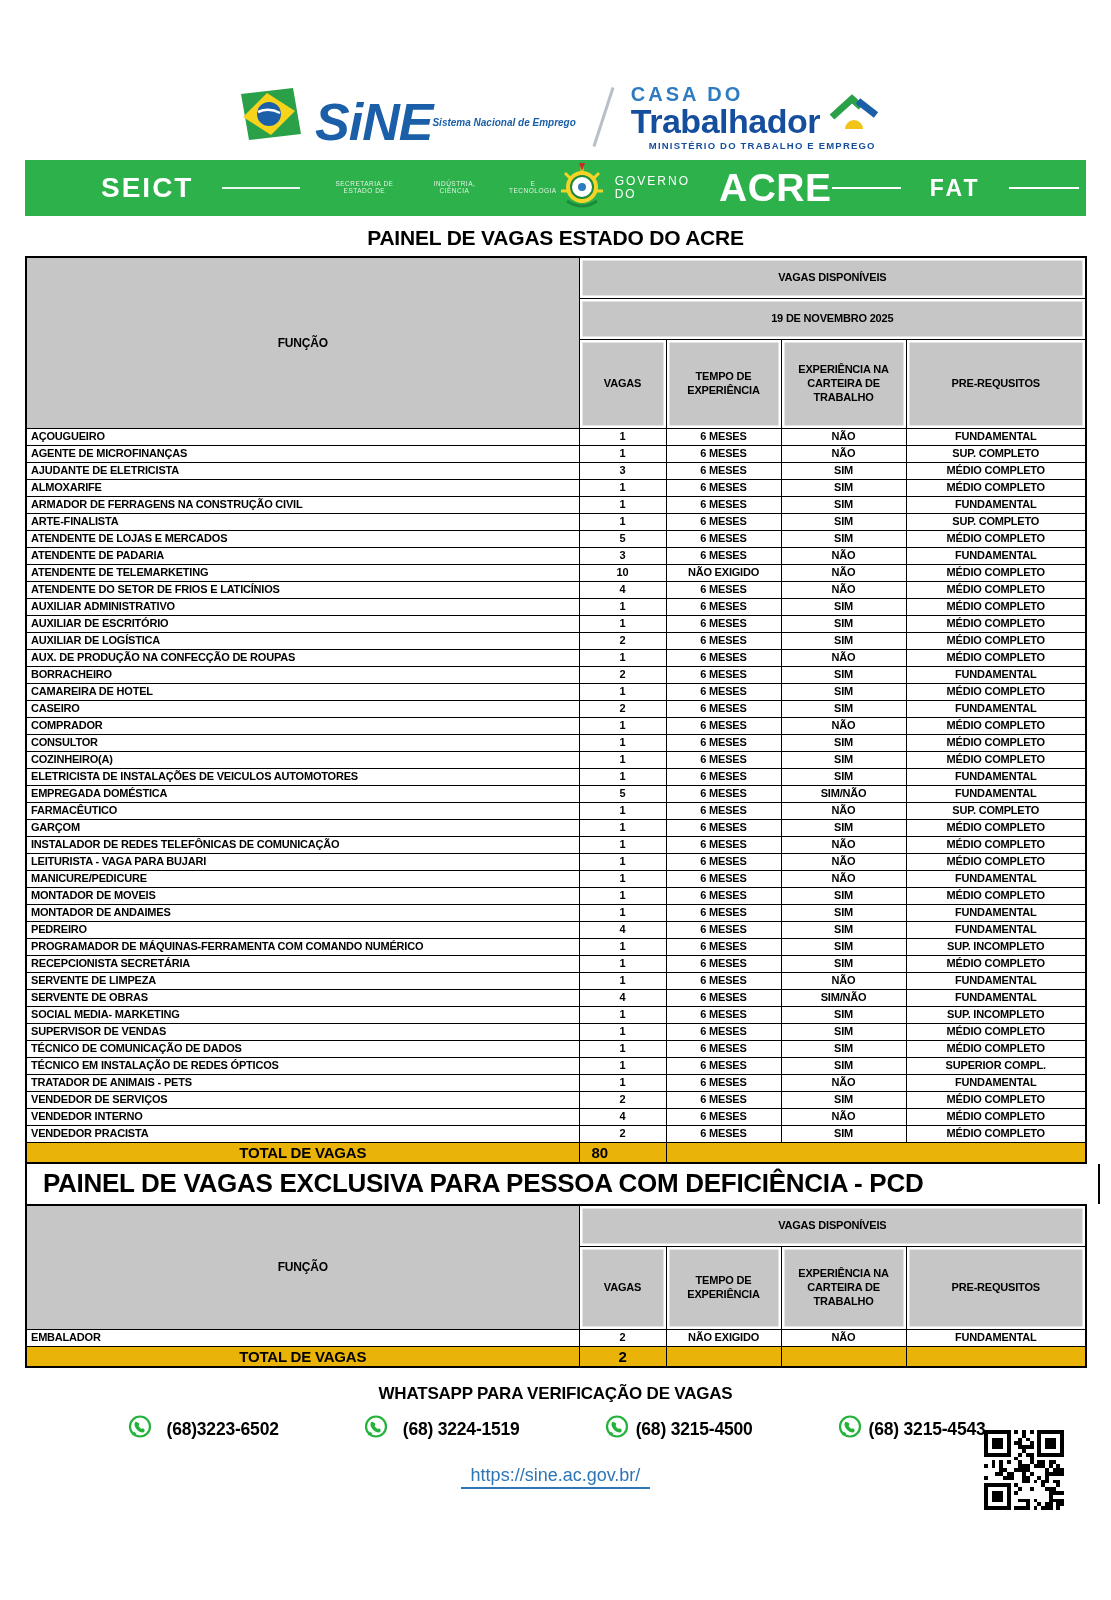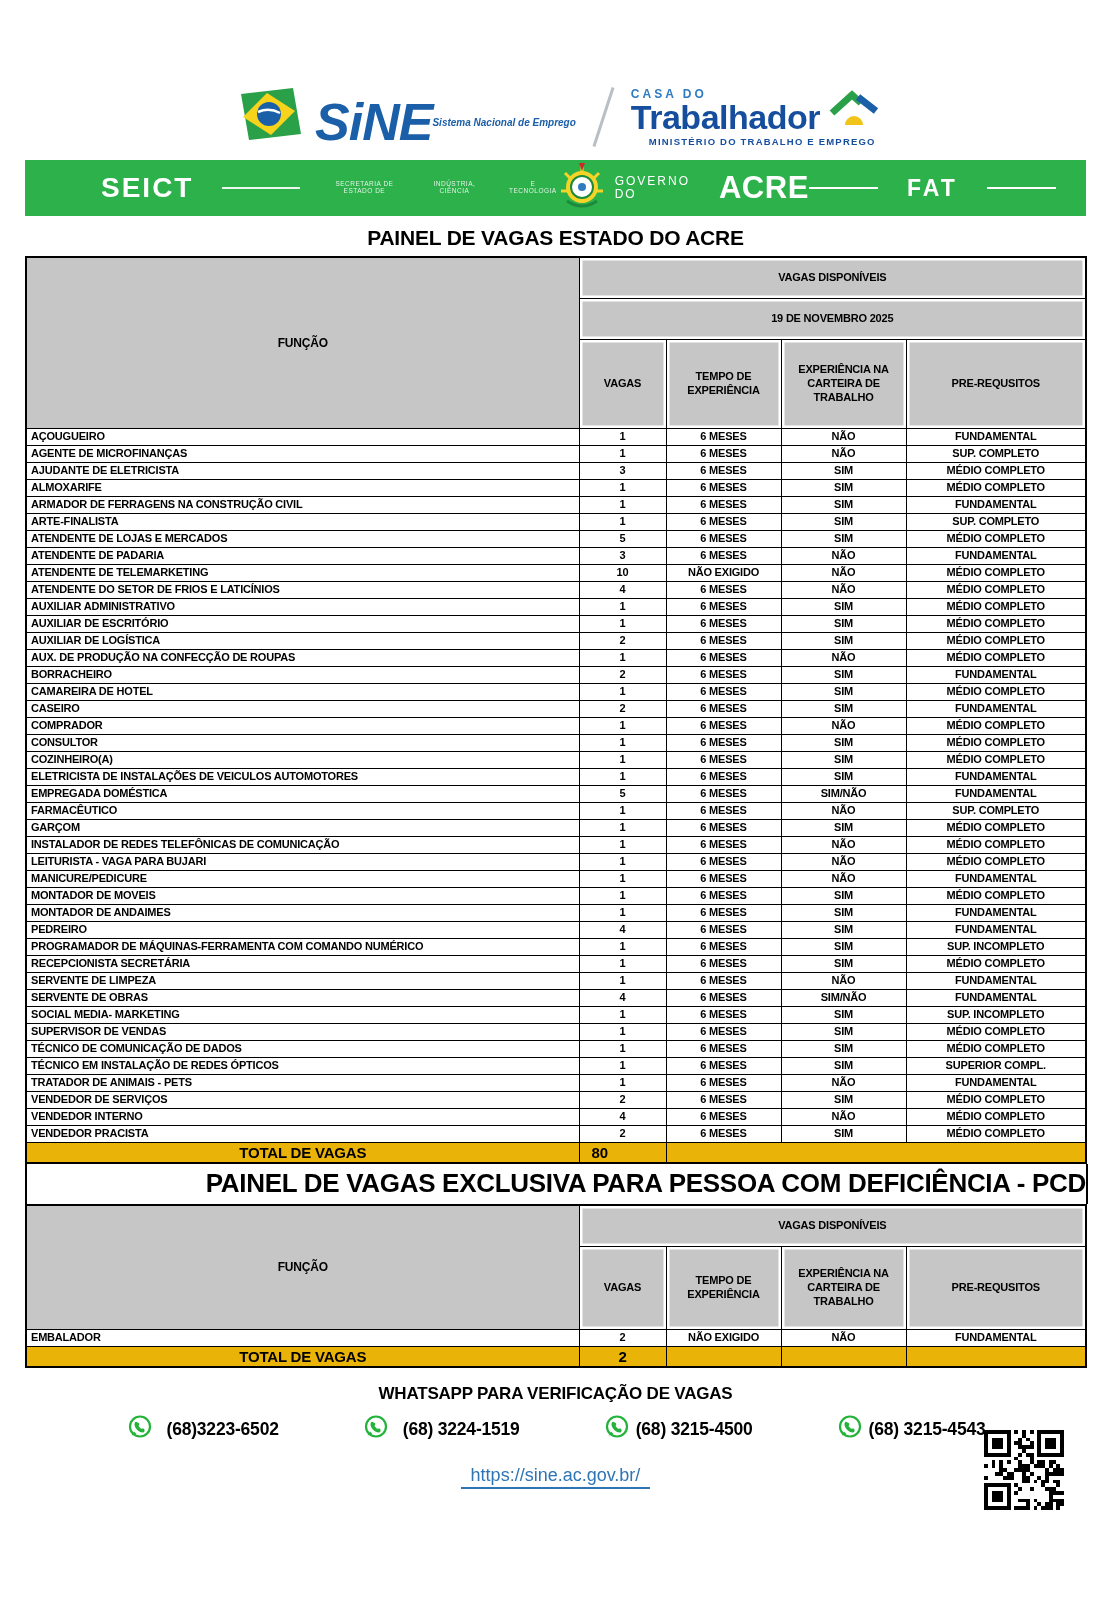--- a/index.html
+++ b/index.html
@@ -9,33 +9,33 @@
   
   .logos-row{display:flex;align-items:center;justify-content:center;gap:18px;height:74px;}
   .sine-logo{display:flex;align-items:flex-end;gap:8px;}
   .sine-text-wrap{display:flex;align-items:center;line-height:1;}
   .sine-brand{font-size:52px;font-weight:900;font-style:italic;color:#1b5fa8;letter-spacing:-1px;}
   .sine-sub{font-size:10px;font-weight:700;font-style:italic;color:#1b5fa8;margin-top:2px;}
   .logo-divider{width:3px;height:62px;background:#b9bfc6;transform:rotate(18deg);margin:0 8px;}
   .casa-logo{display:flex;flex-direction:column;line-height:1;}
   .casa-top{display:flex;align-items:flex-end;gap:8px;}
   .casa-cols{display:flex;flex-direction:column;}
-  .casa-line1{font-size:12px;font-weight:700;color:#2f7bc0;letter-spacing:3px;}
+  .casa-line1{font-size:20px;font-weight:700;color:#2f7bc0;letter-spacing:3px;}
   .casa-line2{font-size:34px;font-weight:900;color:#164e9e;letter-spacing:-0.5px;}
   .casa-sub{font-size:9.5px;font-weight:700;color:#164e9e;letter-spacing:1.2px;margin-top:3px;padding-left:18px;}
 
   
   .banner{margin-top:6px;height:56px;background:#2db14b;display:flex;align-items:center;justify-content:space-between;padding:0 22px 0 76px;color:#fff;}
   .bn{display:flex;flex-direction:row;align-items:center;line-height:1.05;gap:29px;}
   .seict-name{font-size:28px;font-weight:900;letter-spacing:2px;}
   .seict-bar{width:112px;height:2px;background:rgba(255,255,255,.9);margin:2px 0;}
   .tiny{font-size:6.5px;color:rgba(255,255,255,.85);text-align:center;letter-spacing:.5px;}
   .acre-wrap{display:flex;align-items:center;gap:8px;}
   .acre-gov{font-size:12px;letter-spacing:2px;font-weight:400;}
-  .acre-name{font-size:31px;font-weight:900;letter-spacing:.5px;}
+  .acre-name{font-size:39px;font-weight:900;letter-spacing:.5px;}
   .fat-bar{width:74px;height:2.5px;background:#fff;margin:2px 0;}
   .fat-name{font-size:23px;font-weight:900;letter-spacing:3px;}
   .srt1{font-size:12.5px;letter-spacing:4px;color:rgba(255,255,255,.92);}
   .srt2{font-size:14px;font-weight:700;letter-spacing:2.5px;margin-top:3px;}
   .mte{align-items:flex-end;line-height:1.25;}
   .mte .m1{font-size:7.5px;color:rgba(255,255,255,.65);letter-spacing:1px;}
   .mte .m2{font-size:8px;font-weight:700;color:rgba(255,255,255,.9);letter-spacing:1px;}
   .brasil .g1{font-size:8px;font-weight:700;letter-spacing:3px;}
   .brasil .g2{font-size:29px;font-weight:900;letter-spacing:1px;margin:-1px 0;}
   .brasil .g3{font-size:6.5px;color:rgba(255,255,255,.7);letter-spacing:2px;}
@@ -55,21 +55,21 @@
   tr.hdr-big-pcd th{height:56px;}
   tbody td{font-size:11px;height:16px;line-height:1.05;padding:0 2px;}
   td.c-left{text-align:left;padding-left:4px;overflow:hidden;white-space:nowrap;}
   td.c-center{text-align:center;}
   tr.total-row td{background:#eab308;font-size:15px;height:16px;margin-left:32px;}
   tr.total-row td.t-label{text-align:center;}
   tr.total-row td.t-val-left{text-align:left;padding-left:12px;}
   tr.total-row td.t-val-center{text-align:center;}
 
   .pcd-title-box{width:1055px;border-left:2.5px solid #000;border-right:2.5px solid #000;background:#fff;
-    text-align:right;font-size:26px;font-weight:700;padding:4px 0 5px 4px;letter-spacing:-0.3px;}
+    text-align:left;font-size:26px;font-weight:700;padding:4px 0 5px 16px;letter-spacing:-0.3px;}
 
   
   .footer{position:relative;margin-top:16px;}
   .wa-title{text-align:center;font-size:17px;font-weight:700;letter-spacing:-0.2px;}
   .phones{display:flex;justify-content:space-between;width:860px;margin:10px auto 0 auto;}
   .phone-item{display:flex;align-items:center;gap:14px;}
   .phone-item.tight{gap:6px;}
   .phone-num{font-size:17.5px;font-weight:700;letter-spacing:-0.2px;}
   .wa-icon{display:inline-block;}
   .url-row{text-align:center;margin-top:20px;}

